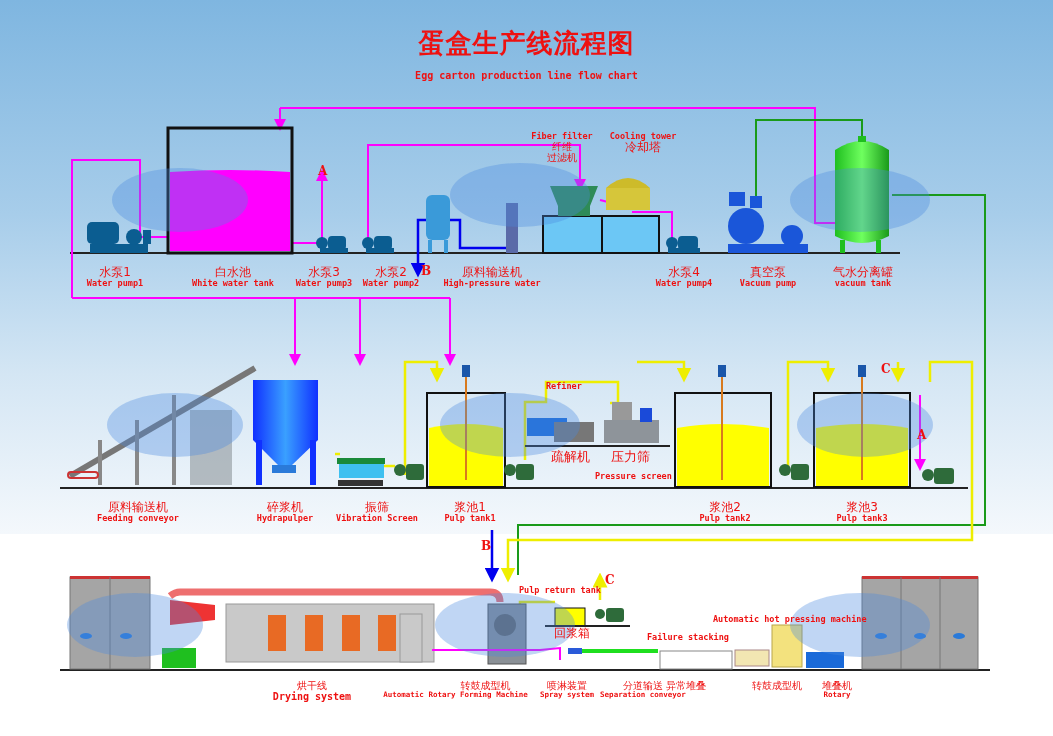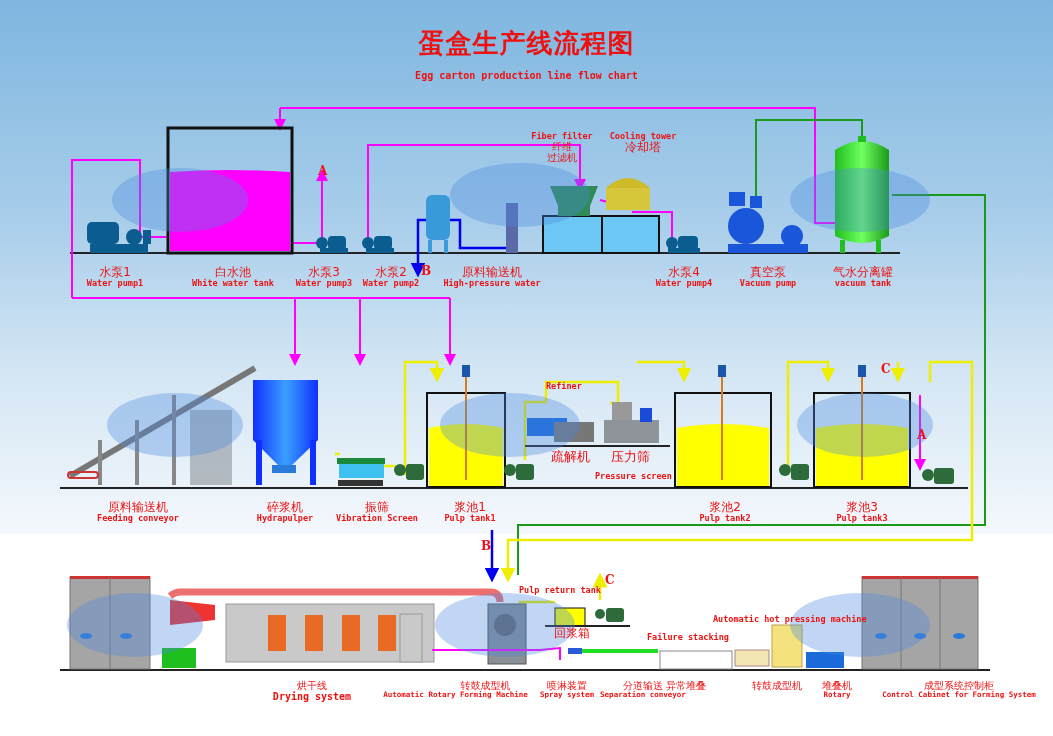--- a/index.html
+++ b/index.html
@@ -408,18 +408,14 @@
 <div class="lbl" style="left:598px;top:680px;width:90px;">
   <div class="cn" style="font-size:10px;">分道输送</div>
   <div class="en" style="font-size:7.5px;">Separation conveyor</div>
 </div>
 <div class="lbl cn" style="left:666px;top:680px;font-size:10px;">异常堆叠</div>
 <div class="lbl cn" style="left:752px;top:680px;font-size:10px;">转鼓成型机</div>
 <div class="lbl" style="left:814px;top:680px;width:46px;">
   <div class="cn" style="font-size:10px;">堆叠机</div>
   <div class="en" style="font-size:7.5px;">Rotary</div>
 </div>
-<div class="lbl" style="left:876px;top:680px;width:166px;">
-  <div class="cn" style="font-size:10px;">成型系统控制柜</div>
-  <div class="en" style="font-size:7.5px;">Control Cabinet for Forming System</div>
-</div>
 
 </div>
 
 </body></html>

